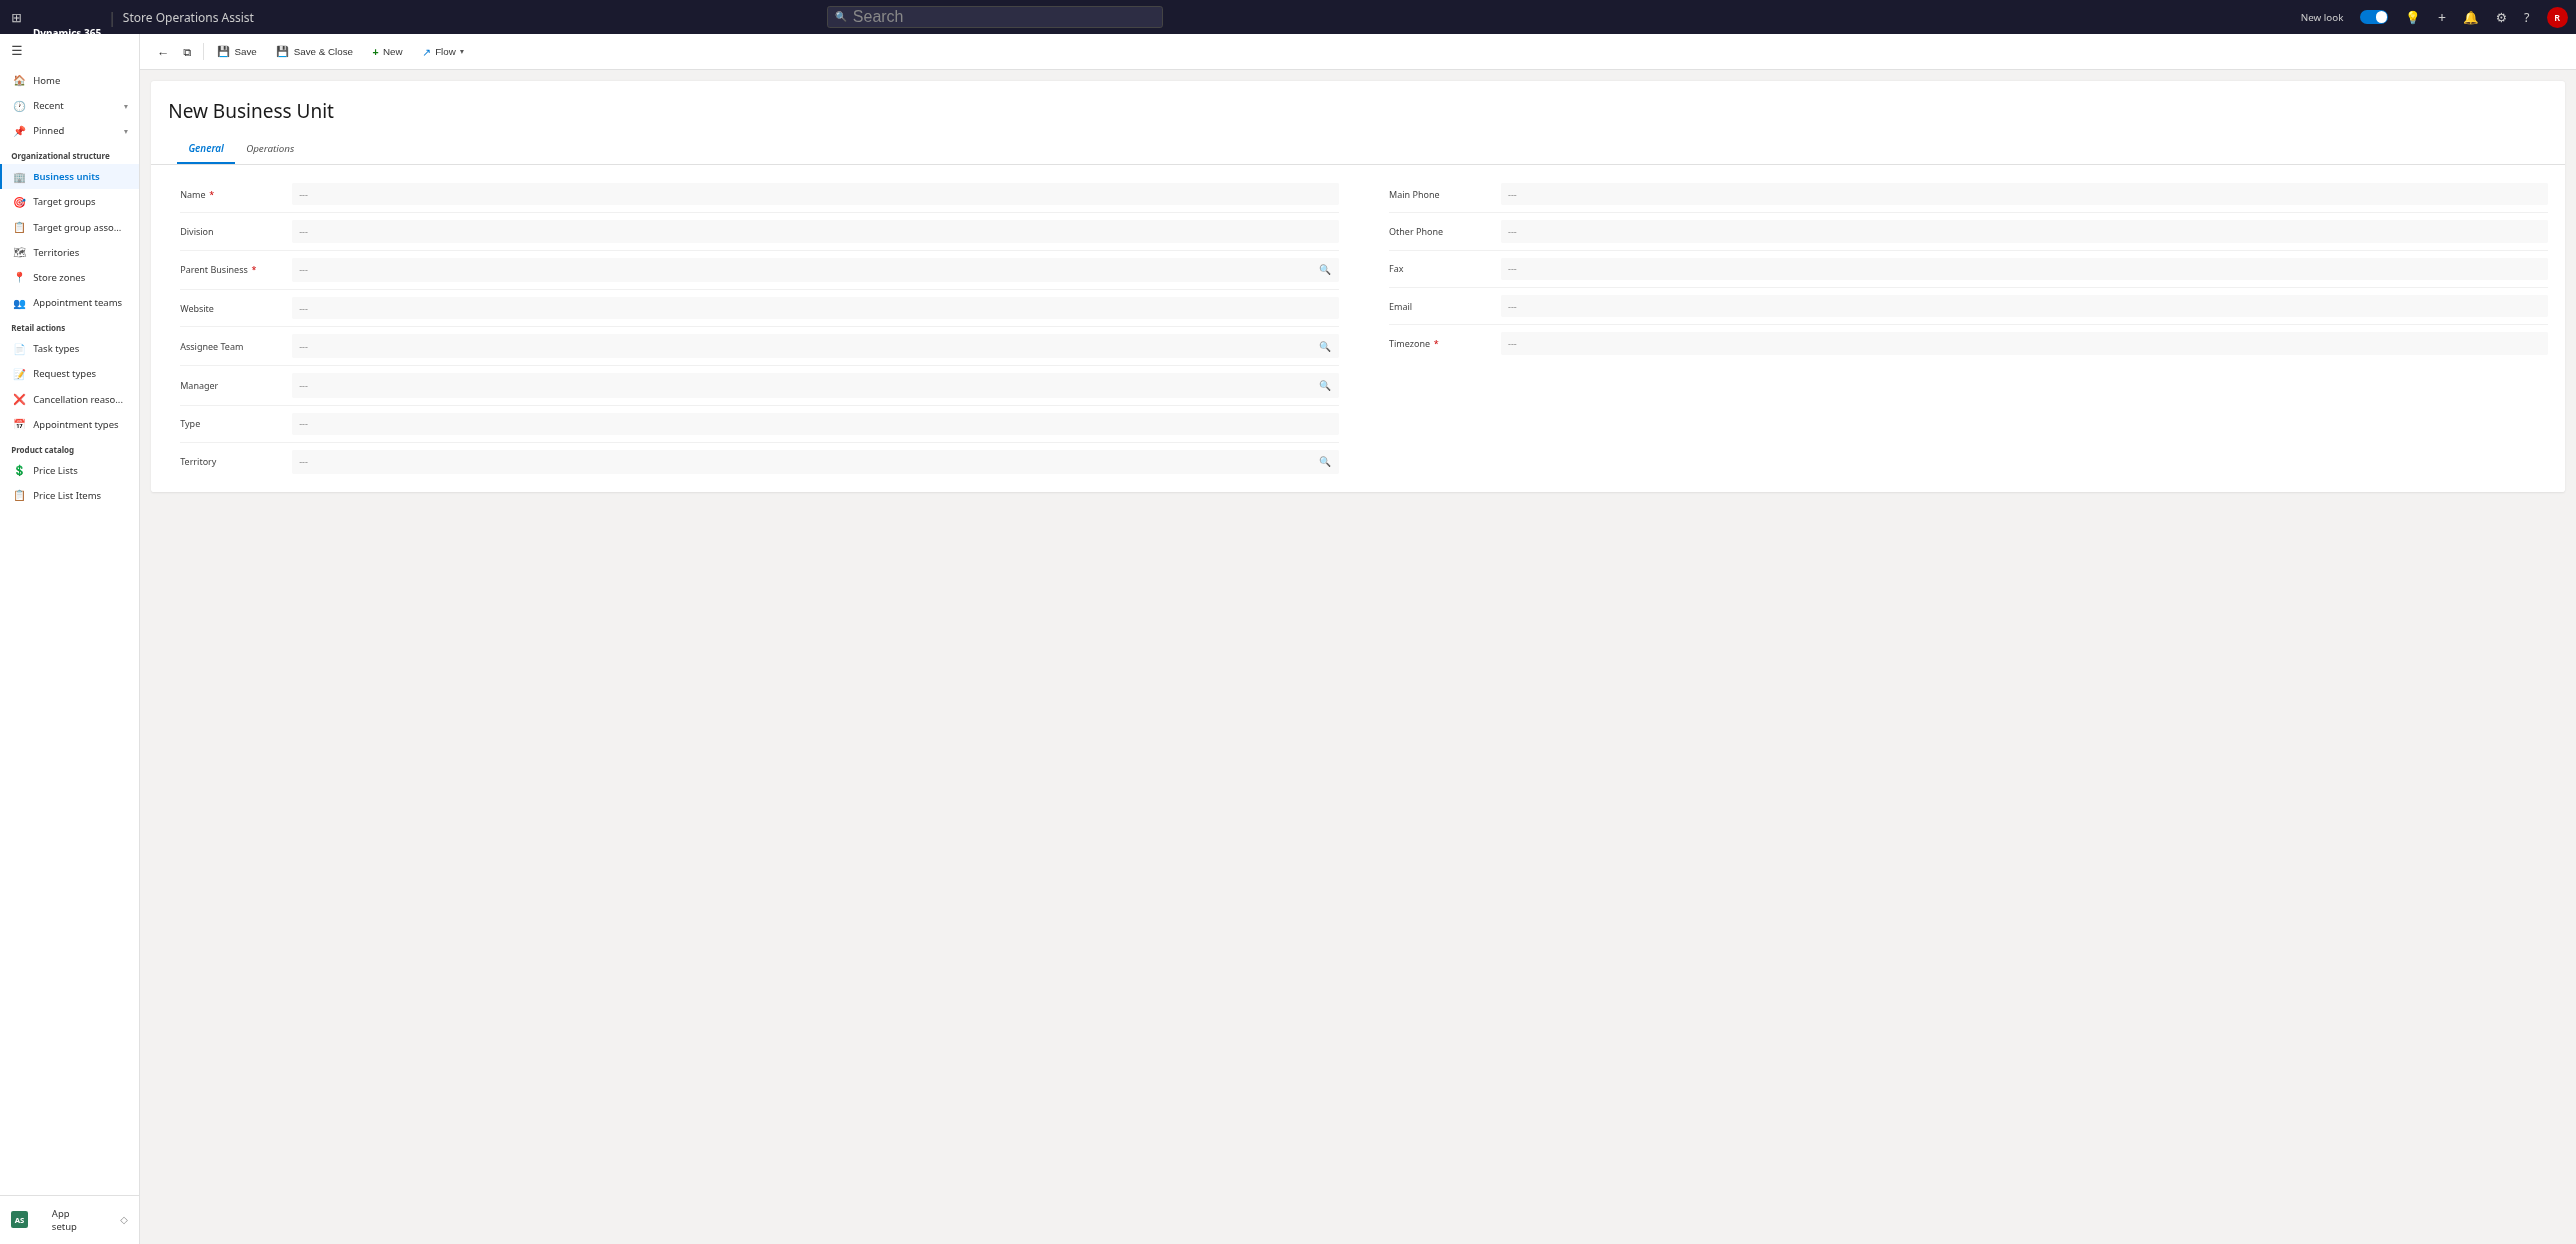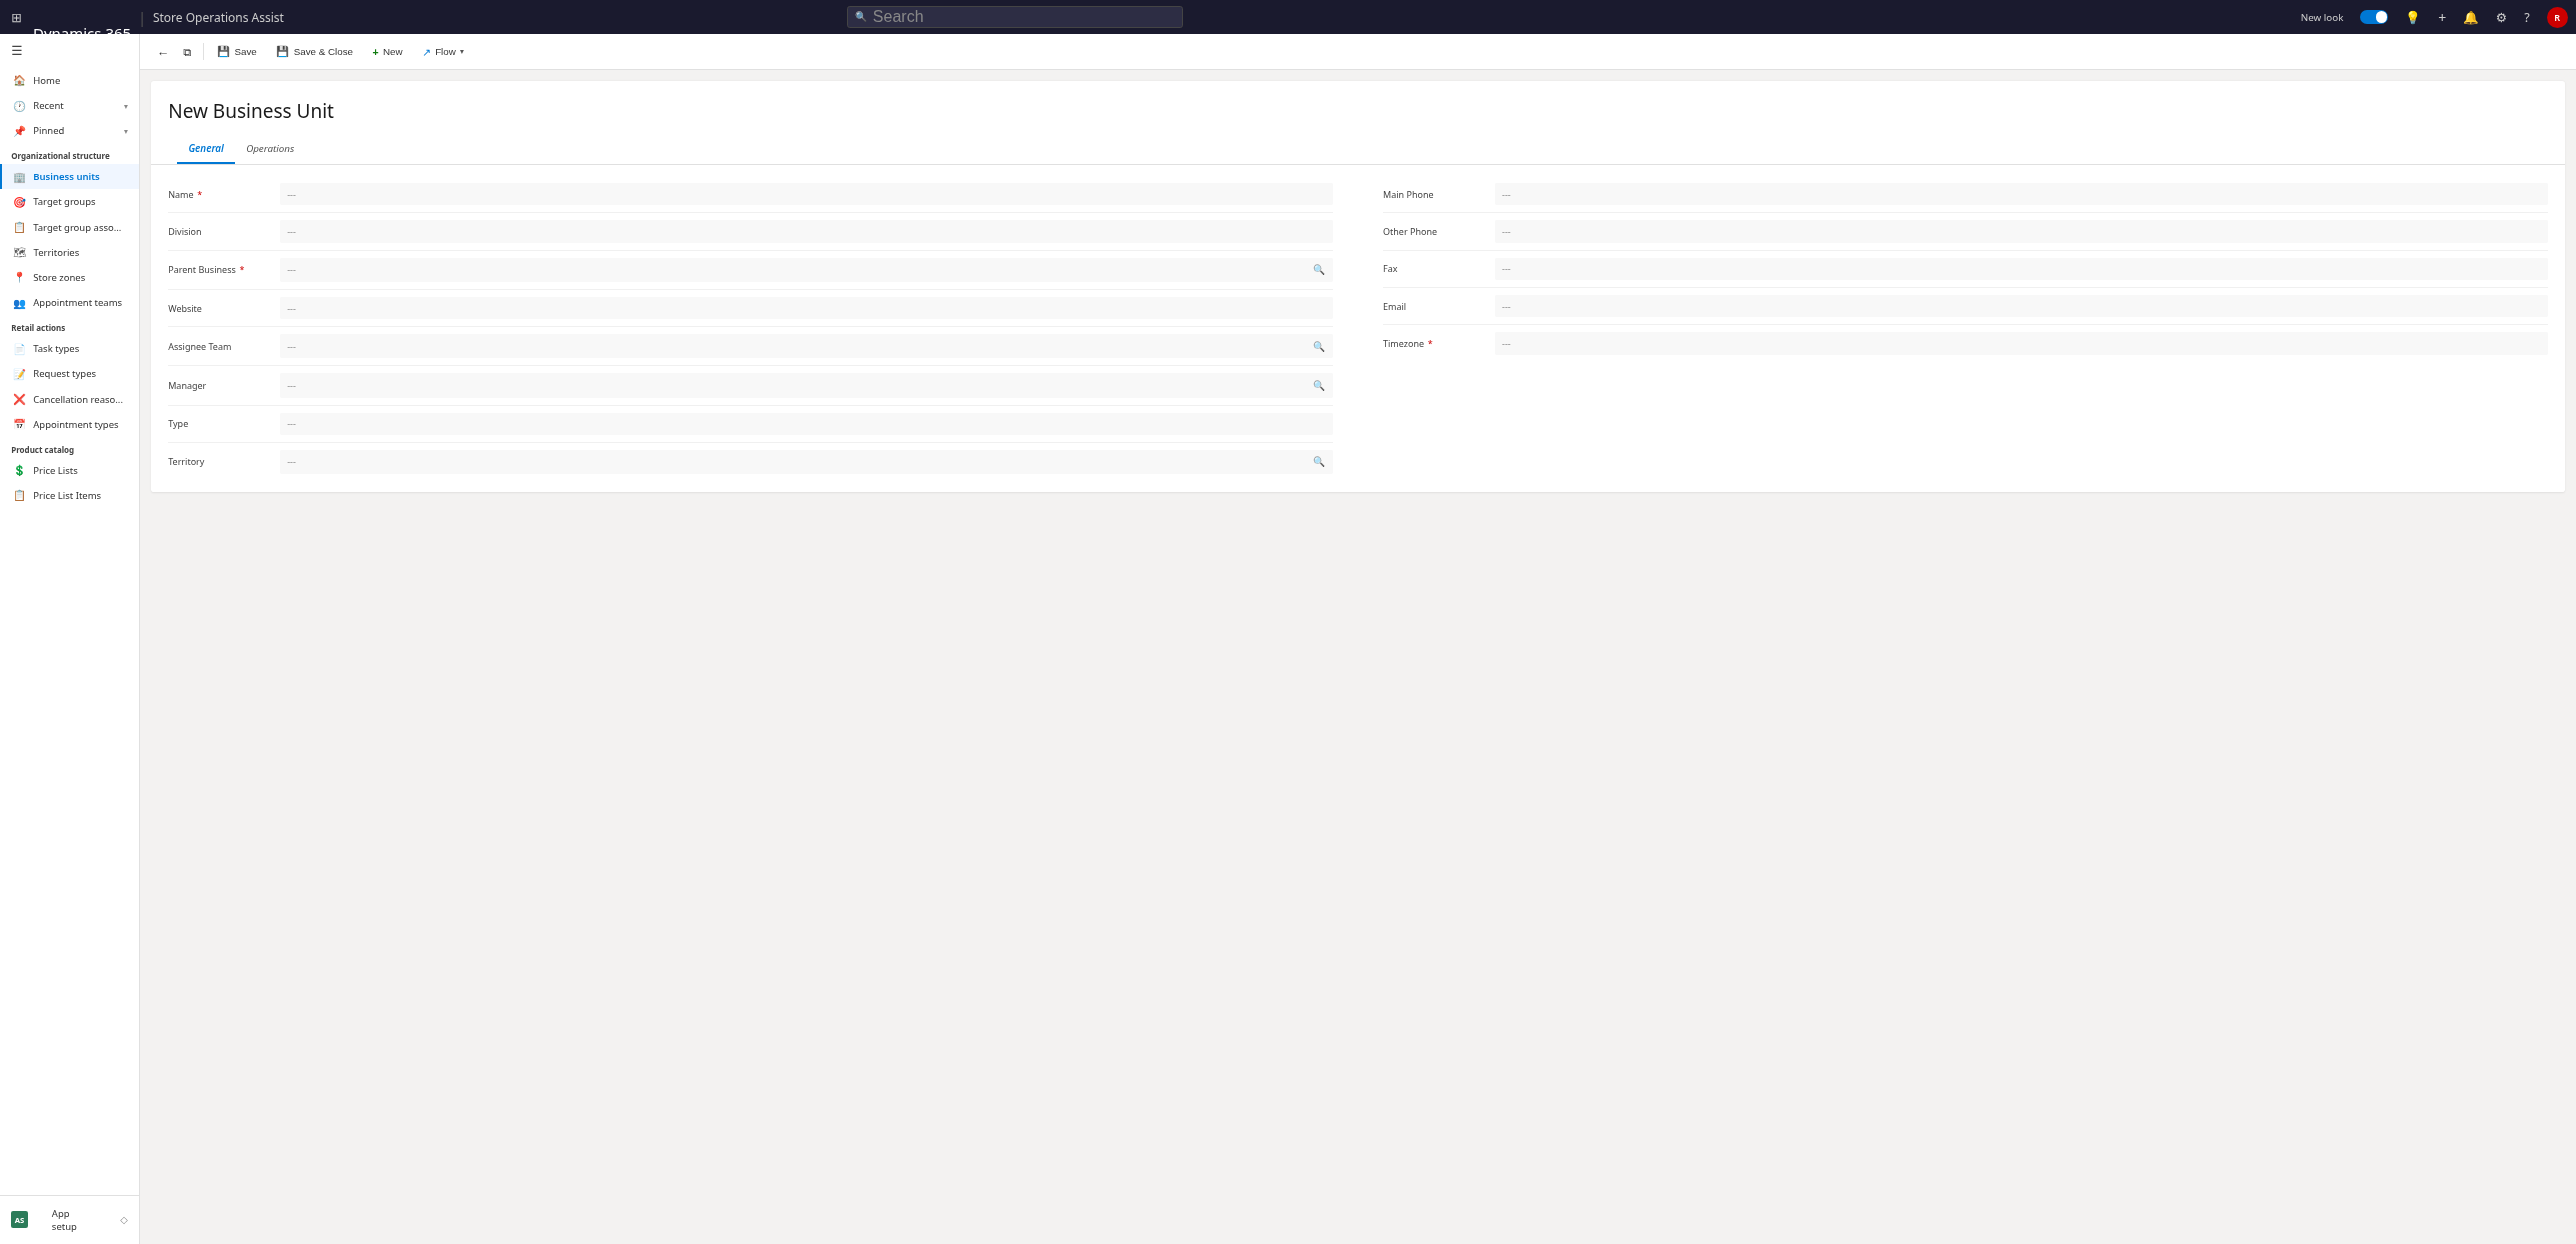--- a/index.html
+++ b/index.html
@@ -11,21 +11,21 @@
       color: white;
       display: flex;
       align-items: center;
       height: 34px;
       padding: 0 8.4px;
       gap: 8.4px;
       flex-shrink: 0;
     }
     .top-nav-grid-icon { color: #ccc; font-size: 12.6px; cursor: pointer; padding: 2.8px; }
     .top-nav-brand { display: flex; align-items: center; gap: 0; }
-    .top-nav-d365 { font-weight: 400; font-size: 15px; color: white; margin-top: 32px; }
+    .top-nav-d365 { font-weight: 700; font-size: 10px; color: white; margin-top: 32px; }
     .top-nav-divider { color: #555; margin: 0 7px; font-size: 14px; }
     .top-nav-app { font-size: 12px; color: #ccc; }
     .top-nav-search {
       flex: 1;
       max-width: 336px;
       margin: 0 auto;
       background: #2d2d44;
       border: 0.7px solid #444;
       border-radius: 2.8px;
       display: flex;
@@ -122,20 +122,21 @@
       border-bottom: 2.1px solid transparent; margin-bottom: -0.7px;
     }
     .tab.active { color: #0078d4; border-bottom-color: #0078d4; font-weight: 600; }
 
     
     .form-grid {
       display: grid;
       grid-template-columns: 1fr 1fr;
       gap: 16px;
       padding: 11.2px 0;
+      margin-left: 12px;
     }
     .form-col { padding: 0 17px; }
     .form-field {
       display: flex;
       align-items: center;
       padding: 7px 0;
       border-bottom: 0.7px solid #f0f0f0;
       min-height: 34px;
     }
     .form-field:last-child { border-bottom: none; }

